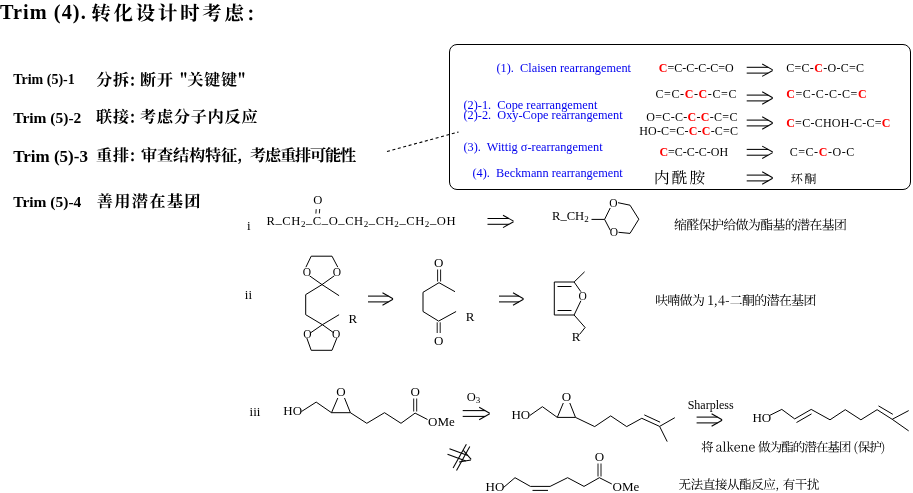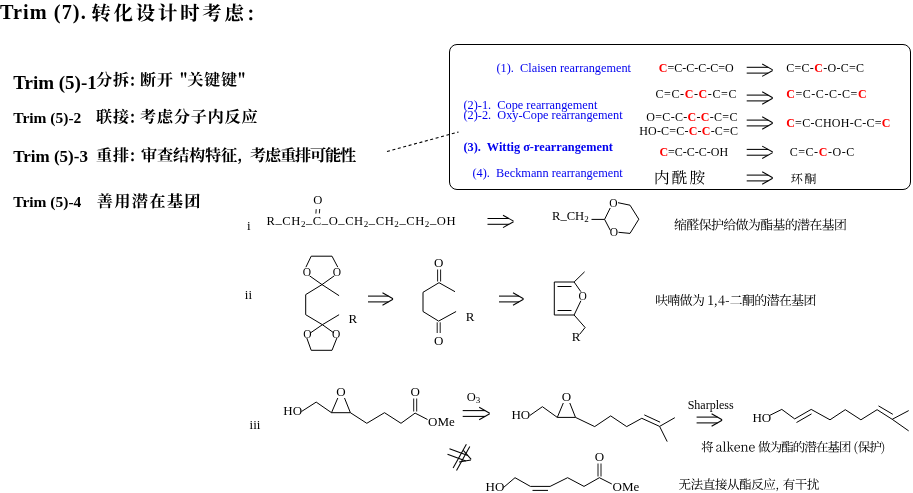--- a/index.html
+++ b/index.html
@@ -162,37 +162,37 @@
       <line x1="530.4" y1="486.4" x2="550.1" y2="486.4" stroke="#000" stroke-width="1.0"></line>
       <line x1="532.5" y1="490.4" x2="548.0" y2="490.4" stroke="#000" stroke-width="1.0"></line>
       <polyline points="550.1,486.4 567.6,477.7 584,486.4 599.4,477.7" fill="none" stroke="#000" stroke-width="1.0"></polyline>
       <line x1="598.0" y1="463.5" x2="598.0" y2="476.5" stroke="#000" stroke-width="0.9"></line>
       <line x1="601.0" y1="463.5" x2="601.0" y2="476.5" stroke="#000" stroke-width="0.9"></line>
       <text x="599.4" y="461.0" font-size="13" font-family="Liberation Serif, serif" text-anchor="middle">O</text>
       <line x1="599.4" y1="477.7" x2="611.8" y2="484.0" stroke="#000" stroke-width="1.0"></line>
       <text x="612.5" y="490.6" font-size="13" font-family="Liberation Serif, serif" text-anchor="start">OMe</text>
       <path transform="translate(678.5,489.0)" d="M10.9 -6.8 10.2 -5.9H6.1C6.2 -7 6.2 -8 6.3 -9.1H10.9C11.1 -9.1 11.2 -9.2 11.2 -9.3C10.8 -9.8 10.1 -10.3 10.1 -10.3L9.4 -9.5H1.4L1.5 -9.1H5.3C5.3 -8 5.3 -7 5.2 -5.9H0.6L0.7 -5.6H5.1C4.8 -3.1 3.7 -1 0.5 0.8L0.6 1C4.4 -0.7 5.6 -2.9 6 -5.6H6.7V-0.4C6.7 0.3 7 0.5 8 0.5H9.5C11.6 0.5 12 0.4 12 -0.1C12 -0.2 12 -0.3 11.7 -0.4L11.6 -2.4H11.5C11.3 -1.5 11.2 -0.7 11.1 -0.5C11 -0.4 10.9 -0.3 10.8 -0.3C10.6 -0.3 10.1 -0.3 9.5 -0.3H8.2C7.6 -0.3 7.5 -0.4 7.5 -0.6V-5.6H11.7C11.9 -5.6 12 -5.6 12.1 -5.8C11.6 -6.2 10.9 -6.8 10.9 -6.8Z M13.4 -2.6C13.2 -2.6 12.8 -2.6 12.8 -2.6V-2.3C13.1 -2.3 13.3 -2.2 13.4 -2.1C13.7 -1.9 13.8 -0.9 13.6 0.4C13.6 0.8 13.8 1 14 1C14.5 1 14.7 0.6 14.7 0.1C14.8 -0.9 14.4 -1.5 14.4 -2.1C14.4 -2.4 14.5 -2.8 14.6 -3.2C14.8 -3.8 15.9 -7 16.5 -8.7L16.3 -8.7C13.9 -3.3 13.9 -3.3 13.7 -2.8C13.6 -2.6 13.5 -2.6 13.4 -2.6ZM12.8 -7.6 12.6 -7.5C13.2 -7.2 13.8 -6.5 14 -6C14.9 -5.5 15.4 -7.3 12.8 -7.6ZM13.7 -10.4 13.6 -10.3C14.2 -9.9 14.9 -9.2 15.1 -8.6C16 -8.1 16.5 -10 13.7 -10.4ZM22.6 -8.7 22 -7.9H20.2V-10.1C20.5 -10.1 20.6 -10.2 20.7 -10.4L19.4 -10.5V-7.9H16.6L16.7 -7.5H19.4V-4.9H15.7L15.8 -4.5H19.3C18.8 -3.4 17.4 -1.5 16.4 -0.6C16.3 -0.5 16 -0.5 16 -0.5L16.5 0.7C16.6 0.6 16.7 0.6 16.8 0.4C19.1 0.1 21.2 -0.4 22.6 -0.7C22.9 -0.2 23.1 0.4 23.2 0.8C24.2 1.6 24.8 -0.7 21.2 -3L21.1 -2.9C21.5 -2.4 22 -1.7 22.5 -0.9C20.3 -0.7 18.2 -0.5 16.9 -0.5C18.1 -1.4 19.4 -2.8 20.1 -3.8C20.3 -3.7 20.5 -3.8 20.6 -3.9L19.4 -4.5H24C24.2 -4.5 24.3 -4.6 24.3 -4.7C23.9 -5.1 23.2 -5.7 23.2 -5.7L22.6 -4.9H20.2V-7.5H23.4C23.5 -7.5 23.6 -7.6 23.7 -7.7C23.3 -8.1 22.6 -8.7 22.6 -8.7Z M34.9 -9.4 34.2 -8.6H30.6L31 -10.1C31.2 -10.2 31.4 -10.3 31.4 -10.5L30 -10.7L29.8 -8.6H25L25.1 -8.3H29.7L29.5 -7H28L27 -7.4V0.1H24.8L24.9 0.5H36C36.2 0.5 36.3 0.4 36.4 0.3C35.9 -0.1 35.2 -0.7 35.2 -0.7L34.5 0.1H34.1V-6.5C34.4 -6.5 34.6 -6.6 34.7 -6.7L33.5 -7.5L33.1 -7H30.1L30.5 -8.3H35.7C35.9 -8.3 36 -8.3 36.1 -8.5C35.6 -8.9 34.9 -9.4 34.9 -9.4ZM27.8 0.1V-1.3H33.2V0.1ZM27.8 -1.7V-3.1H33.2V-1.7ZM27.8 -3.4V-4.9H33.2V-3.4ZM27.8 -5.2V-6.6H33.2V-5.2Z M43.4 -10.6 43.3 -10.5C43.7 -10.2 44.1 -9.5 44.1 -9C44.9 -8.4 45.6 -10 43.4 -10.6ZM42.2 -8.2 42.1 -8.2C42.4 -7.7 42.8 -6.9 42.9 -6.2C43.6 -5.6 44.4 -7.1 42.2 -8.2ZM47.2 -9.5 46.7 -8.8H40.9L41 -8.5H47.9C48 -8.5 48.2 -8.5 48.2 -8.7C47.8 -9 47.2 -9.5 47.2 -9.5ZM47.3 -4.6 46.8 -3.9H43.5L43.9 -4.8C44.3 -4.8 44.4 -4.9 44.5 -5L43.2 -5.4C43.1 -5 42.9 -4.5 42.6 -3.9H40.3L40.4 -3.6H42.4C42.1 -2.9 41.7 -2.2 41.4 -1.8C42.3 -1.4 43.2 -1.1 44 -0.8C43.1 -0.1 41.8 0.4 40.1 0.8L40.1 1C42.2 0.7 43.7 0.3 44.7 -0.5C45.7 -0 46.5 0.4 47.1 0.9C47.9 1.4 48.9 0.2 45.3 -1C45.9 -1.7 46.4 -2.5 46.7 -3.6H48.1C48.2 -3.6 48.3 -3.6 48.4 -3.8C48 -4.1 47.3 -4.6 47.3 -4.6ZM42.3 -1.9C42.6 -2.3 43 -3 43.3 -3.6H45.7C45.5 -2.6 45.1 -1.9 44.5 -1.3C43.9 -1.5 43.2 -1.7 42.3 -1.9ZM40.3 -8.4 39.8 -7.7H39.4V-10.1C39.7 -10.1 39.8 -10.2 39.8 -10.4L38.6 -10.6V-7.7H36.8L36.9 -7.3H38.6V-4.6C37.7 -4.3 37 -4.1 36.6 -3.9L37.1 -2.9C37.2 -3 37.3 -3.1 37.3 -3.3L38.6 -3.9V-0.3C38.6 -0.2 38.5 -0.1 38.3 -0.1C38.1 -0.1 37 -0.2 37 -0.2V0C37.4 0.1 37.7 0.2 37.9 0.3C38.1 0.5 38.1 0.7 38.2 1C39.2 0.9 39.4 0.4 39.4 -0.3V-4.4L41 -5.4L41 -5.6H48C48.2 -5.6 48.3 -5.6 48.3 -5.8C47.9 -6.1 47.3 -6.7 47.3 -6.7L46.7 -5.9H45.2C45.6 -6.5 46.2 -7.1 46.5 -7.6C46.7 -7.6 46.9 -7.7 46.9 -7.9L45.7 -8.2C45.5 -7.5 45.1 -6.6 44.8 -5.9H40.8L40.9 -5.6H40.9L39.4 -5V-7.3H40.9C41.1 -7.3 41.2 -7.4 41.2 -7.5C40.9 -7.9 40.3 -8.4 40.3 -8.4Z M57 -9.8C57.3 -9.8 57.4 -9.9 57.4 -10.1L56.1 -10.2C56.1 -6 56.2 -2.1 52.6 0.7L52.7 1C56 -1 56.7 -3.8 56.9 -6.8C57.2 -3.6 57.9 -0.8 59.8 1C60 0.5 60.3 0.3 60.7 0.2L60.7 0.1C57.8 -2.1 57.2 -5.4 57 -9.8ZM51.6 -10.2C51.6 -6.8 51.7 -2.5 48.9 0.7L49.1 0.9C51 -0.8 51.8 -2.9 52.2 -5.1C52.8 -4.1 53.5 -2.9 53.6 -1.9C54.6 -1.1 55.3 -3.3 52.2 -5.5C52.4 -7 52.5 -8.4 52.5 -9.7C52.8 -9.7 52.9 -9.9 52.9 -10.1Z M71.1 -4V-2.4H68V-4ZM68 0.7V0H71.1V0.8H71.2C71.5 0.8 71.9 0.6 71.9 0.5V-3.8C72.1 -3.9 72.3 -4 72.4 -4.1L71.4 -4.8L71 -4.3H68L67.2 -4.7V1H67.3C67.6 1 68 0.8 68 0.7ZM68 -0.4V-2H71.1V-0.4ZM68.4 -10.4 67.2 -10.5V-6.2C67.2 -5.6 67.4 -5.4 68.5 -5.4H69.9C72 -5.4 72.4 -5.5 72.4 -5.9C72.4 -6.1 72.3 -6.1 72.1 -6.2L72 -7.4H71.9C71.8 -6.9 71.6 -6.4 71.5 -6.3C71.5 -6.2 71.4 -6.2 71.3 -6.1C71.1 -6.1 70.6 -6.1 70 -6.1H68.6C68 -6.1 68 -6.2 68 -6.4V-7.8C69.3 -8.1 70.8 -8.6 71.7 -8.9C72 -8.8 72.1 -8.8 72.2 -9L71.2 -9.7C70.5 -9.2 69.1 -8.6 68 -8.1V-10.1C68.2 -10.1 68.3 -10.3 68.4 -10.4ZM63.5 -7.5V-9.3H64.2V-7.5ZM66.1 -10.4 65.5 -9.7H61L61.1 -9.3H62.9V-7.5H62.3L61.5 -7.9V1H61.7C62 1 62.3 0.8 62.3 0.7V-0.1H65.6V0.6H65.7C66 0.6 66.3 0.4 66.3 0.3V-7C66.6 -7.1 66.8 -7.2 66.9 -7.3L65.9 -8L65.5 -7.5H64.9V-9.3H66.8C67 -9.3 67.1 -9.4 67.1 -9.5C66.7 -9.9 66.1 -10.4 66.1 -10.4ZM63.5 -6.7V-7.2H64.2V-4.6C64.2 -4.2 64.3 -4 64.8 -4H65.1L65.6 -4V-2.6H62.3V-3.4L62.4 -3.3C63.5 -4.3 63.5 -5.8 63.5 -6.7ZM62.9 -7.2V-6.7C62.9 -5.8 62.9 -4.6 62.3 -3.6V-7.2ZM64.8 -7.2H65.6V-4.6L65.5 -4.6C65.4 -4.6 65.4 -4.6 65.4 -4.6C65.3 -4.6 65.2 -4.6 65.2 -4.6H64.9C64.9 -4.6 64.8 -4.6 64.8 -4.8ZM62.3 -0.4V-2.2H65.6V-0.4Z M75 -9.1V-6.4C75 -3.9 74.7 -1.3 73.1 0.9L73.2 1C75.5 -1 75.8 -3.9 75.8 -6.1H76.9C77.4 -4.3 78.1 -2.9 79.1 -1.8C77.8 -0.7 76.3 0.2 74.4 0.8L74.5 1C76.6 0.5 78.3 -0.3 79.6 -1.3C80.7 -0.3 82.2 0.5 84 1C84.1 0.6 84.4 0.3 84.8 0.3L84.9 0.1C83 -0.3 81.4 -0.9 80.2 -1.8C81.4 -3 82.3 -4.4 83 -6C83.3 -6 83.4 -6 83.5 -6.2L82.5 -7.1L81.9 -6.5H75.8V-8.8C78 -8.8 81.2 -9.1 83.6 -9.6C83.8 -9.4 84 -9.4 84.1 -9.5L83.3 -10.5C80.8 -9.8 77.9 -9.3 75.7 -9.1L75 -9.4ZM81.9 -6.1C81.4 -4.7 80.6 -3.4 79.6 -2.3C78.5 -3.3 77.7 -4.6 77.2 -6.1Z M90.7 -7 90.5 -7C91.1 -5.8 91.7 -4.1 91.6 -2.7C92.5 -1.8 93.3 -4.3 90.7 -7ZM88.4 -6.4 88.2 -6.3C88.8 -5.1 89.5 -3.3 89.4 -1.9C90.3 -1 91.1 -3.5 88.4 -6.4ZM90.4 -10.7 90.3 -10.6C90.8 -10.1 91.5 -9.4 91.7 -8.8C92.6 -8.3 93.1 -10 90.4 -10.7ZM95.9 -6.7 94.5 -7.1C94.1 -5.3 93.3 -2.3 92.4 -0.1H87.1L87.2 0.3H96.3C96.5 0.3 96.6 0.2 96.6 0.1C96.2 -0.3 95.5 -0.9 95.5 -0.9L94.9 -0.1H92.7C93.8 -2.2 94.9 -4.8 95.4 -6.5C95.7 -6.5 95.8 -6.5 95.9 -6.7ZM95.6 -9.4 95 -8.6H87.6L86.7 -9V-5.4C86.7 -3.2 86.5 -0.9 85.2 0.9L85.4 1C87.3 -0.8 87.5 -3.3 87.5 -5.4V-8.2H96.5C96.6 -8.2 96.8 -8.3 96.8 -8.4C96.4 -8.8 95.6 -9.4 95.6 -9.4Z M97.8 2.2C98.9 1.8 99.6 0.9 99.6 -0.3C99.6 -0.6 99.6 -0.8 99.5 -1.1C99.3 -1.3 99.1 -1.3 98.8 -1.3C98.4 -1.3 98.1 -1 98.1 -0.6C98.1 -0.3 98.3 -0.1 98.6 0.1L99 0.4C98.8 1.1 98.4 1.5 97.6 1.9Z M109.5 -10.6C109.3 -10 109 -9.3 108.7 -8.6H104.8L104.9 -8.2H108.5C107.7 -6.5 106.4 -4.7 104.7 -3.5L104.8 -3.3C105.9 -3.9 106.9 -4.8 107.7 -5.6V1H107.8C108.2 1 108.5 0.8 108.5 0.7V-2.1H113.4V-0.3C113.4 -0.1 113.3 -0.1 113.1 -0.1C112.8 -0.1 111.5 -0.2 111.5 -0.2V0C112.1 0.1 112.4 0.2 112.6 0.4C112.8 0.5 112.8 0.7 112.9 1C114.1 0.9 114.2 0.4 114.2 -0.2V-5.8C114.5 -5.9 114.7 -6 114.8 -6.1L113.7 -7L113.2 -6.4H108.6L108.4 -6.5C108.8 -7.1 109.2 -7.6 109.5 -8.2H115.9C116 -8.2 116.2 -8.3 116.2 -8.4C115.8 -8.8 115.1 -9.4 115.1 -9.4L114.4 -8.6H109.7C109.9 -9.1 110.1 -9.5 110.3 -10C110.6 -10 110.7 -10 110.8 -10.2ZM108.5 -4.1H113.4V-2.5H108.5ZM108.5 -4.4V-6H113.4V-4.4Z M117.5 -9.4 117.6 -9.1H122.1V-5.5H116.8L116.9 -5.1H122.1V1H122.2C122.7 1 122.9 0.8 122.9 0.7V-5.1H128C128.2 -5.1 128.3 -5.2 128.4 -5.3C127.9 -5.7 127.1 -6.3 127.1 -6.3L126.5 -5.5H122.9V-9.1H127.3C127.5 -9.1 127.6 -9.1 127.7 -9.3C127.2 -9.7 126.5 -10.3 126.5 -10.3L125.8 -9.4Z M137.2 -10.1 137.1 -10C137.6 -9.5 138.4 -8.6 138.5 -8C139.4 -7.4 140 -9.1 137.2 -10.1ZM139.3 -7.9 138.7 -7.1H136C136.1 -8 136.1 -9 136.1 -10.1C136.4 -10.1 136.5 -10.2 136.5 -10.4L135.2 -10.6C135.2 -9.3 135.2 -8.2 135.2 -7.1H133.1L133.2 -6.7H135.2C135.1 -3.5 134.5 -1 132 0.8L132.2 1C135.3 -0.8 135.9 -3.4 136 -6.7H136.7V-0.3C136.7 0.3 136.9 0.5 137.8 0.5H138.7C140.2 0.5 140.5 0.4 140.5 0C140.5 -0.1 140.5 -0.2 140.2 -0.3L140.2 -2.4H140C139.9 -1.5 139.7 -0.6 139.7 -0.4C139.6 -0.3 139.6 -0.2 139.4 -0.2C139.3 -0.2 139.1 -0.2 138.7 -0.2H137.9C137.6 -0.2 137.5 -0.3 137.5 -0.5V-6.7H140.1C140.3 -6.7 140.4 -6.8 140.5 -6.9C140 -7.3 139.3 -7.9 139.3 -7.9ZM132.6 -8.4 132 -7.7H131.5V-10.1C131.8 -10.1 131.9 -10.2 132 -10.4L130.7 -10.6V-7.7H128.8L129 -7.3H130.7V-4.5C129.9 -4.2 129.2 -4 128.8 -3.9L129.2 -2.9C129.3 -2.9 129.4 -3 129.5 -3.2L130.7 -3.8V-0.4C130.7 -0.2 130.6 -0.1 130.4 -0.1C130.1 -0.1 128.8 -0.2 128.8 -0.2V-0C129.4 0.1 129.7 0.2 129.9 0.3C130.1 0.5 130.1 0.7 130.2 1C131.4 0.8 131.5 0.4 131.5 -0.3V-4.2L133.5 -5.4L133.5 -5.5L131.5 -4.8V-7.3H133.2C133.4 -7.3 133.5 -7.4 133.5 -7.5C133.1 -7.9 132.6 -8.4 132.6 -8.4Z"></path>
     </svg>
-<div style="position:absolute;left:0px;top:2.0px;font-size:20.3px;line-height:1;white-space:pre;color:#000;font-weight:bold;letter-spacing:1.05px;">Trim (7).</div>
-    <div style="position:absolute;left:13.2px;top:72.5px;font-size:19px;line-height:1;white-space:pre;color:#000;font-weight:bold;">Trim (5)-1</div>
+<div style="position:absolute;left:0px;top:2.0px;font-size:20.3px;line-height:1;white-space:pre;color:#000;font-weight:bold;letter-spacing:1.05px;">Trim (4).</div>
+    <div style="position:absolute;left:13.2px;top:72.5px;font-size:14px;line-height:1;white-space:pre;color:#000;font-weight:bold;">Trim (5)-1</div>
     <div style="position:absolute;left:13.2px;top:109.5px;font-size:15.5px;line-height:1;white-space:pre;color:#000;font-weight:bold;">Trim (5)-2</div>
     <div style="position:absolute;left:13.2px;top:148.0px;font-size:17px;line-height:1;white-space:pre;color:#000;font-weight:bold;">Trim (5)-3</div>
     <div style="position:absolute;left:13.2px;top:194.0px;font-size:15.5px;line-height:1;white-space:pre;color:#000;font-weight:bold;text-align:center;">Trim (5)-4</div>
     <div style="position:absolute;left:449px;top:44px;width:460px;height:144px;border:1.6px solid #000;border-radius:8px"></div>
     <div style="position:absolute;left:463.5px;top:62.2px;font-size:12.3px;line-height:1;white-space:pre;color:#0000ee;padding-left:33px;">(1).  Claisen rearrangement</div>
     <div style="position:absolute;left:463.5px;top:99px;font-size:12.3px;line-height:1;white-space:pre;color:#0000ee;">(2)-1.  Cope rearrangement</div>
     <div style="position:absolute;left:463.5px;top:109.1px;font-size:12.3px;line-height:1;white-space:pre;color:#0000ee;">(2)-2.  Oxy-Cope rearrangement</div>
-    <div style="position:absolute;left:463.5px;top:141.0px;font-size:12.3px;line-height:1;white-space:pre;color:#0000ee;font-weight:bold;">(3).  Wittig σ-rearrangement</div>
+    <div style="position:absolute;left:463.5px;top:141.0px;font-size:12.3px;line-height:1;white-space:pre;color:#0000ee;">(3).  Wittig σ-rearrangement</div>
     <div style="position:absolute;left:463.5px;top:167.4px;font-size:12.3px;line-height:1;white-space:pre;color:#0000ee;padding-left:9px;">(4).  Beckmann rearrangement</div>
     <div style="position:absolute;left:658.8px;top:61.5px;font-size:12px;line-height:1;white-space:pre;color:#000;"><b style="color:#f00">C</b>=C-C-C-C=O</div>
     <div style="position:absolute;left:655.5px;top:87.8px;font-size:12px;line-height:1;white-space:pre;color:#000;letter-spacing:0.6px;">C=C-<b style="color:#f00">C</b>-<b style="color:#f00">C</b>-C=C</div>
     <div style="position:absolute;left:646.3px;top:110.5px;font-size:12px;line-height:1;white-space:pre;color:#000;letter-spacing:0.3px;">O=C-C-<b style="color:#f00">C</b>-<b style="color:#f00">C</b>-C=C</div>
     <div style="position:absolute;left:639.2px;top:125.0px;font-size:12px;line-height:1;white-space:pre;color:#000;letter-spacing:0.2px;">HO-C=C-<b style="color:#f00">C</b>-<b style="color:#f00">C</b>-C=C</div>
     <div style="position:absolute;left:659.4px;top:146.2px;font-size:12px;line-height:1;white-space:pre;color:#000;"><b style="color:#f00">C</b>=C-C-C-OH</div>
     <div style="position:absolute;left:786.2px;top:61.5px;font-size:12px;line-height:1;white-space:pre;color:#000;letter-spacing:0.3px;">C=C-<b style="color:#f00">C</b>-O-C=C</div>
     <div style="position:absolute;left:786.2px;top:87.8px;font-size:12px;line-height:1;white-space:pre;color:#000;letter-spacing:0.55px;"><b style="color:#f00">C</b>=C-C-C-C=<b style="color:#f00">C</b></div>
     <div style="position:absolute;left:786.2px;top:116.5px;font-size:12px;line-height:1;white-space:pre;color:#000;letter-spacing:0.25px;"><b style="color:#f00">C</b>=C-CHOH-C-C=<b style="color:#f00">C</b></div>
     <div style="position:absolute;left:789.7px;top:146.2px;font-size:12px;line-height:1;white-space:pre;color:#000;letter-spacing:0.55px;">C=C-<b style="color:#f00">C</b>-O-C</div>
     <div style="position:absolute;left:247px;top:219.1px;font-size:13px;line-height:1;white-space:pre;color:#000;">i</div>
     <div style="position:absolute;left:266.5px;top:214.7px;font-size:12.6px;line-height:1;white-space:pre;color:#000;letter-spacing:0.55px;">R<span style="position:relative;top:2.6px">–</span>CH<sub style="font-size:9px;vertical-align:-2px">2</sub><span style="position:relative;top:2.6px">–</span>C<span style="position:relative;top:2.6px">–</span>O<span style="position:relative;top:2.6px">–</span>CH<sub style="font-size:9px;vertical-align:-2px">2</sub><span style="position:relative;top:2.6px">–</span>CH<sub style="font-size:9px;vertical-align:-2px">2</sub><span style="position:relative;top:2.6px">–</span>CH<sub style="font-size:9px;vertical-align:-2px">2</sub><span style="position:relative;top:2.6px">–</span>OH</div>
     <div style="position:absolute;left:552px;top:210.4px;font-size:12.6px;line-height:1;white-space:pre">R<span style="position:relative;top:2.6px">–</span>CH<sub style="font-size:9px;vertical-align:-2px">2</sub></div>
     <div style="position:absolute;left:244.8px;top:288.4px;font-size:13px;line-height:1;white-space:pre;color:#000;">ii</div>
-    <div style="position:absolute;left:249.6px;top:404.6px;font-size:13px;line-height:1;white-space:pre;color:#000;margin-top:13px;">iii</div>
+    <div style="position:absolute;left:249.6px;top:404.6px;font-size:13px;line-height:1;white-space:pre;color:#000;">iii</div>
 </div>
 </body></html>

